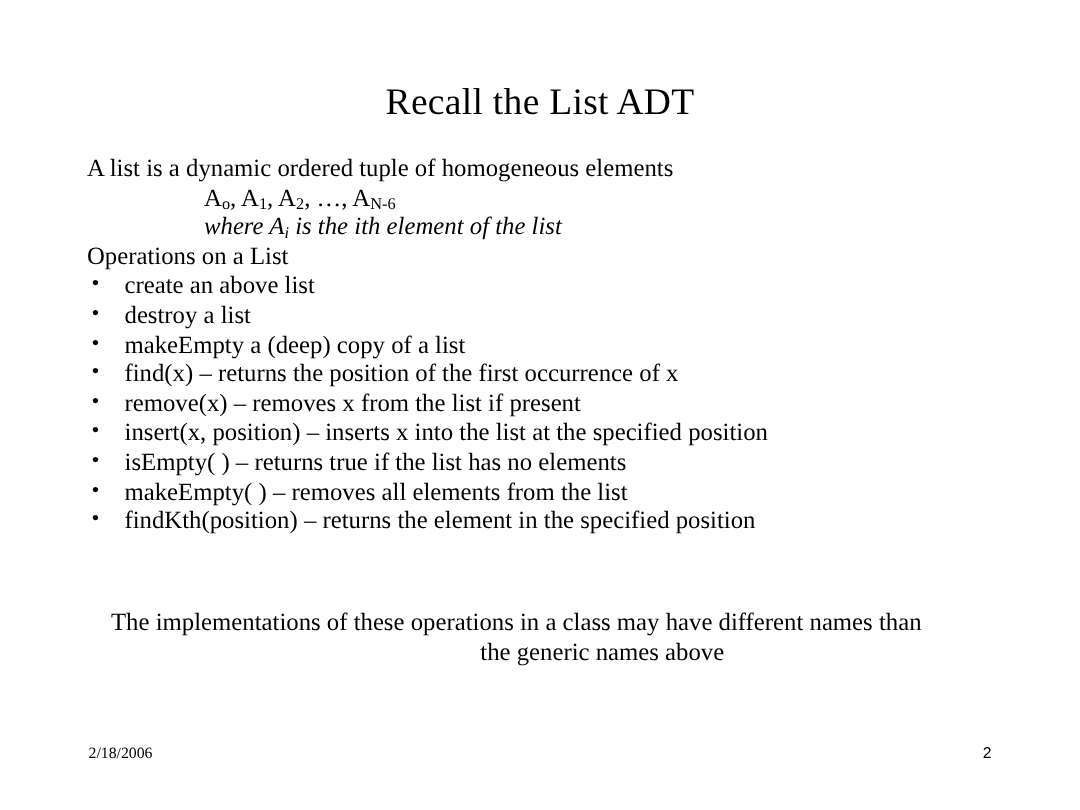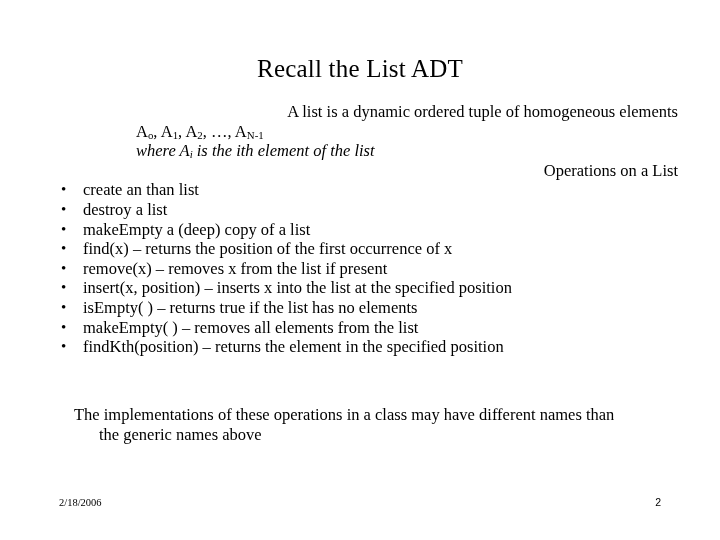--- a/index.html
+++ b/index.html
@@ -41,21 +41,20 @@
     position: absolute;
     left: 58px;
     top: 102px;
     width: 620px;
     font-size: 16.5px;
     line-height: 19.6px;
   }
 
   .line {
     white-space: nowrap;
-    text-align: right;
   }
 
   .line-indent {
     padding-left: 78px;
     white-space: nowrap;
   }
 
   .line-indent-2 {
     padding-left: 78px;
     white-space: nowrap;
@@ -94,21 +93,21 @@
   .closing {
     position: absolute;
     left: 58px;
     top: 405px;
     width: 630px;
     font-size: 16.5px;
     line-height: 19.6px;
     margin-left: 16px;
   }
   .closing .l1 { white-space: nowrap; }
-  .closing .l2 { padding-left: 25px; white-space: nowrap; }
+  .closing .l2 { padding-left: 25px; white-space: nowrap; text-align: center; }
 
   
   .footer-date {
     position: absolute;
     left: 59px;
     top: 496px;
     font-family: Liberation Serif, serif;
     font-size: 10.5px;
     line-height: 13px;
     color: #000000;
@@ -129,33 +128,33 @@
 
 <div class="slide">
 
   <div class="slide-title">Recall the List ADT</div>
 
   <div class="body-block">
 
     <div class="line">A list is a dynamic ordered tuple of homogeneous elements</div>
 
     <div class="line-indent">
-      <span>A</span><sub>o</sub><span>, </span><span>A</span><sub>1</sub><span>, </span><span>A</span><sub>2</sub><span>, …, </span><span>A</span><sub>N-1</sub>
+      <span>A</span><sub>o</sub><span>, </span><span>A</span><sub>1</sub><span>, </span><span>A</span><sub>2</sub><span>, …, </span><span>A</span><sub>N-6</sub>
     </div>
 
     <div class="line-indent-2">
       <span>where A</span><sub>i</sub><span> is the ith element of the list</span>
     </div>
 
     <div class="line">Operations on a List</div>
 
     <ul class="ops-list">
       <li>
         <span class="bullet">•</span>
-        <span>create an than list</span>
+        <span>create an above list</span>
       </li>
       <li>
         <span class="bullet">•</span>
         <span>destroy a list</span>
       </li>
       <li>
         <span class="bullet">•</span>
         <span>makeEmpty a (deep) copy of a list</span>
       </li>
       <li>

